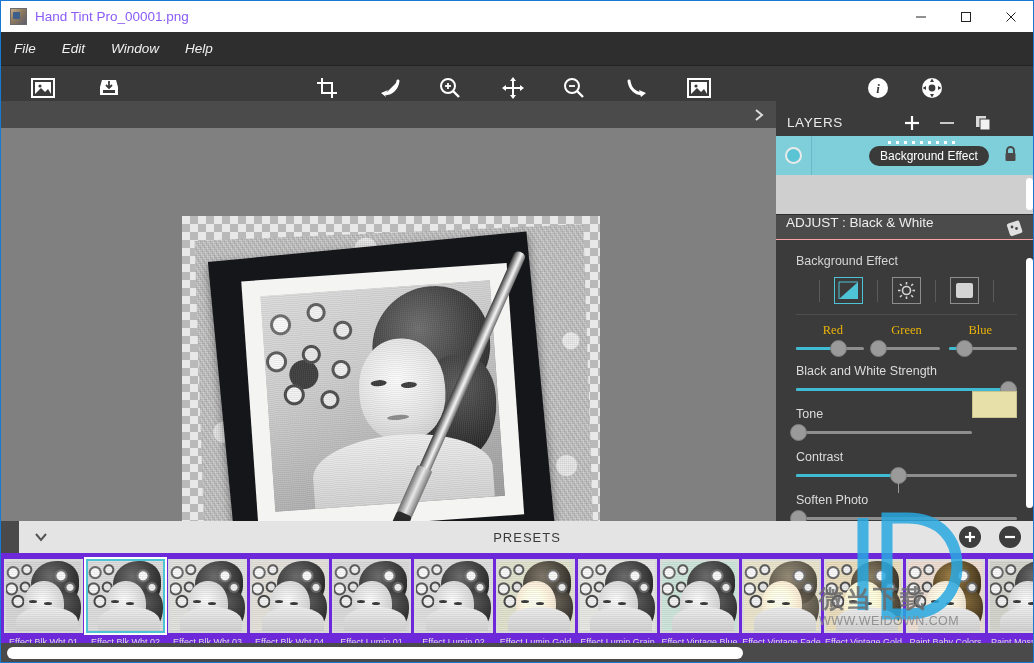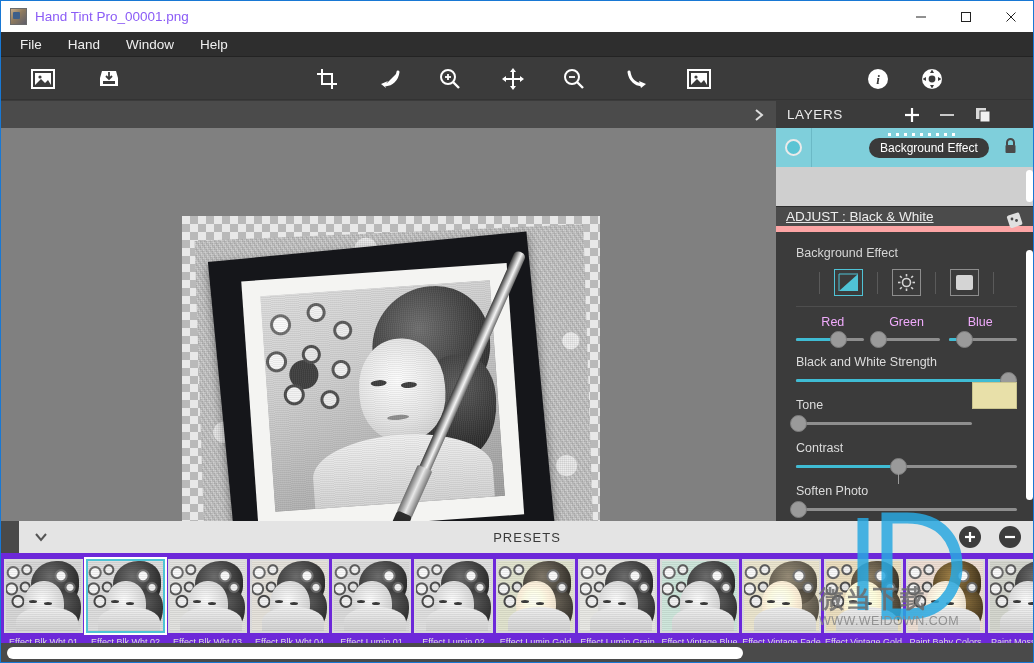--- a/index.html
+++ b/index.html
@@ -17,21 +17,21 @@
       background:linear-gradient(135deg,#c8ad8a 0%,#8e7a5e 45%,#5e5e6b 100%);
       border:1px solid #6b6b6b; position:relative; }
   .titlebar .appicon:after{content:"";position:absolute;left:2px;top:3px;width:7px;height:7px;
       background:#3e5f8a; border-radius:1px;}
   .titlebar .title{ font-size:13.5px; color:#8b5cf6;}
   .winbtns{ position:absolute; right:0; top:0; height:31px; display:flex;}
   .winbtn{ width:45px;height:31px;display:flex;align-items:center;justify-content:center;color:#222;}
   .winbtn svg{display:block;}
 
   
-  .menubar{ height:25px; background:#2e2e2e; display:flex; align-items:center; padding-left:6px; border-bottom:1px solid #232323;}
+  .menubar{ height:34px; background:#2e2e2e; display:flex; align-items:center; padding-left:0; border-bottom:1px solid #232323;font-style:italic;}
   .menuitem{ padding:3px 13px; font-size:13.5px; color:#f0f0f0; }
 
   
   .toolbar{ height:43px; background:#3b3b3b; position:relative; border-bottom:1px solid #333;}
   .tbtn{ position:absolute; top:7px; width:30px;height:30px; display:flex; align-items:center; justify-content:center; }
   .tbtn svg{display:block;}
 
   
   .body{ position:absolute; left:0; top:100px; width:1034px; height:420px; }
   .canvaswrap{ position:absolute; left:0; top:0; width:775px; height:420px; background:#808080; overflow:hidden;}
@@ -97,54 +97,54 @@
   .brush{ position:absolute; left:262px; top:22px; width:20px; height:330px; transform:rotate(24deg);}
   .brush .handle{position:absolute;top:0;left:4px;width:12px;height:238px;
      background:linear-gradient(90deg,#3a3a3a,#cfcfcf 45%,#f3f3f3 60%,#6a6a6a);border-radius:5px 5px 2px 2px;}
   .brush .ferrule{position:absolute;top:236px;left:2px;width:16px;height:52px;
      background:linear-gradient(90deg,#6b6b6b,#e8e8e8 50%,#777);border-radius:2px;}
   .brush .bristle{position:absolute;top:286px;left:2px;width:16px;height:50px;
      background:linear-gradient(180deg,#2d2d2d,#151515);border-radius:3px 3px 7px 7px;}
 
   
   .right{ position:absolute; left:775px; top:0; width:259px; height:420px; background:#3b3b3b;}
-  .layershdr{ height:27px; background:#3b3b3b; display:flex; align-items:center; position:relative;}
+  .layershdr{ height:27px; background:#3b3b3b; display:flex; align-items:center; position:relative;margin-top:8px;}
   .layershdr .ttl{ font-size:13.5px; letter-spacing:.6px; margin-left:11px; color:#eaeaea;}
   .lhbtn{position:absolute;top:3px;width:22px;height:22px;display:flex;align-items:center;justify-content:center;}
   .layerstrip{ position:relative; height:78px; background:#cfcfcf; overflow:hidden;}
   .lrow{ position:relative; height:39px; display:flex; align-items:center;}
   .lrow.top{ background:#e9e9e9; }
   .lrow.sel{ background:#7fcfdb; }
   .lcell{ width:36px; height:39px; border-right:1px solid #bdbdbd; display:flex;align-items:center;justify-content:center;}
   .lrow.sel .lcell{ border-right:1px solid #6bb9c6;}
   .dot{ width:17px;height:17px;border-radius:50%; background:#5bc4d4; border:2px solid #eaeaea;}
   .tintsel{ width:98px; height:19px; background:#fff; border:1px solid #9a9a9a; margin-left:50px;
      display:flex; align-items:center; justify-content:space-between; padding:0 5px; color:#111; font-size:12.5px;}
   .badge{ background:#3a3a3a; color:#fff; border-radius:11px; padding:3px 11px; font-size:12px;}
   .lockicon{ margin-left:14px; }
   .dots{ position:absolute; left:112px; top:5px; width:70px; height:3px;
      background-image:repeating-linear-gradient(90deg,#fff 0 3px,transparent 3px 8px);}
   .vscroll{ position:absolute; right:2px; width:7px; background:#fff; border-radius:4px;}
 
-  .adjhdr{ height:26px; background:#4b4b4b; display:flex; align-items:center; position:relative;
-     border-top:1px solid #2f2f2f; border-bottom:6px solid #fca5a5;text-decoration:underline;}
+  .adjhdr{ height:26px; background:#4b4b4b; display:flex; align-items:flex-start; position:relative;
+     border-top:1px solid #2f2f2f; border-bottom:1px solid #fca5a5;}
   .adjhdr .ttl{ margin-left:10px; font-size:13.5px; color:#ededed;}
   .adjbody{ position:relative; height:288px; background:#3b3b3b; overflow:hidden; padding:14px 18px 0 20px;}
   .seclabel{ font-size:12.5px; color:#d6d6d6; margin-bottom:9px;}
   .modes{ display:flex; align-items:center; justify-content:center; gap:0; margin-bottom:6px;}
   .sep{ width:1px;height:22px;background:#5a5a5a;margin:0 14px;}
   .modebtn{ width:29px;height:27px;border:1px solid #8d8d8d; display:flex;align-items:center;justify-content:center;}
   .modebtn.active{ border-color:#4fc3d6;}
   .hr{ height:1px; background:#4e4e4e; margin:10px 0 8px;}
   .sliderrow{ margin-bottom:6px; position:relative;}
   .slabel{ font-size:12.5px; color:#dcdcdc; margin-bottom:10px;}
   .track{ position:relative; height:3px; background:#8e8e8e; border-radius:2px;}
   .fill{ position:absolute; left:0; top:0; height:3px; background:#3fbcd4; border-radius:2px;}
   .knob{ position:absolute; top:-7px; width:17px;height:17px;border-radius:50%; background:#9a9a9a; border:1px solid #7d7d7d;}
-  .triplabels{ display:flex; font-size:12.5px; color:#f0abfc; margin-bottom:9px;}
+  .triplabels{ display:flex; font-size:12.5px; color:#eab308; margin-bottom:9px;font-family:Liberation Serif, serif;}
   .triplabels span{ flex:1; text-align:center;}
   .tripline{ display:flex; gap:9px;}
   .tripline .t{ position:relative; flex:1; height:3px; background:#8e8e8e; border-radius:2px;}
   .swatch{ position:absolute; right:0; top:-16px; width:45px;height:27px; background:#e8e0a9; border:1px solid #c9c48f;}
   .tick{ position:absolute; top:8px; width:1px;height:11px;background:#9a9a9a;}
 
   
   .presets{ position:absolute; left:0; top:520px; width:1034px; height:141px; background:#4a4a4a;}
   .phdr{ height:32px; background:#e4e4e4; position:relative; display:flex; align-items:center; justify-content:center;margin-left:18px;}
   .phdr .ttl{ font-size:13px; color:#3a3a3a; letter-spacing:1px;}
@@ -214,21 +214,21 @@
         <svg width="12" height="12" viewBox="0 0 12 12">
             <line x1="1.5" y1="1.5" x2="10.5" y2="10.5" stroke="#222" stroke-width="1"></line>
             <line x1="10.5" y1="1.5" x2="1.5" y2="10.5" stroke="#222" stroke-width="1"></line>
           </svg>
       </div>
     </div>
   </div>
 
   <div class="menubar">
     <div class="menuitem">File</div>
-    <div class="menuitem">Hand</div>
+    <div class="menuitem">Edit</div>
     <div class="menuitem">Window</div>
     <div class="menuitem">Help</div>
   </div>
 
   <div class="toolbar">
     <div class="tbtn" style="left:27px">
       <svg width="24" height="20" viewBox="0 0 24 20">
           <rect x="1" y="1" width="22" height="18" fill="none" stroke="#fff" stroke-width="2"></rect>
           <rect x="4" y="4" width="16" height="12" fill="#fff"></rect>
           <circle cx="9" cy="8" r="1.6" fill="#3b3b3b"></circle>

